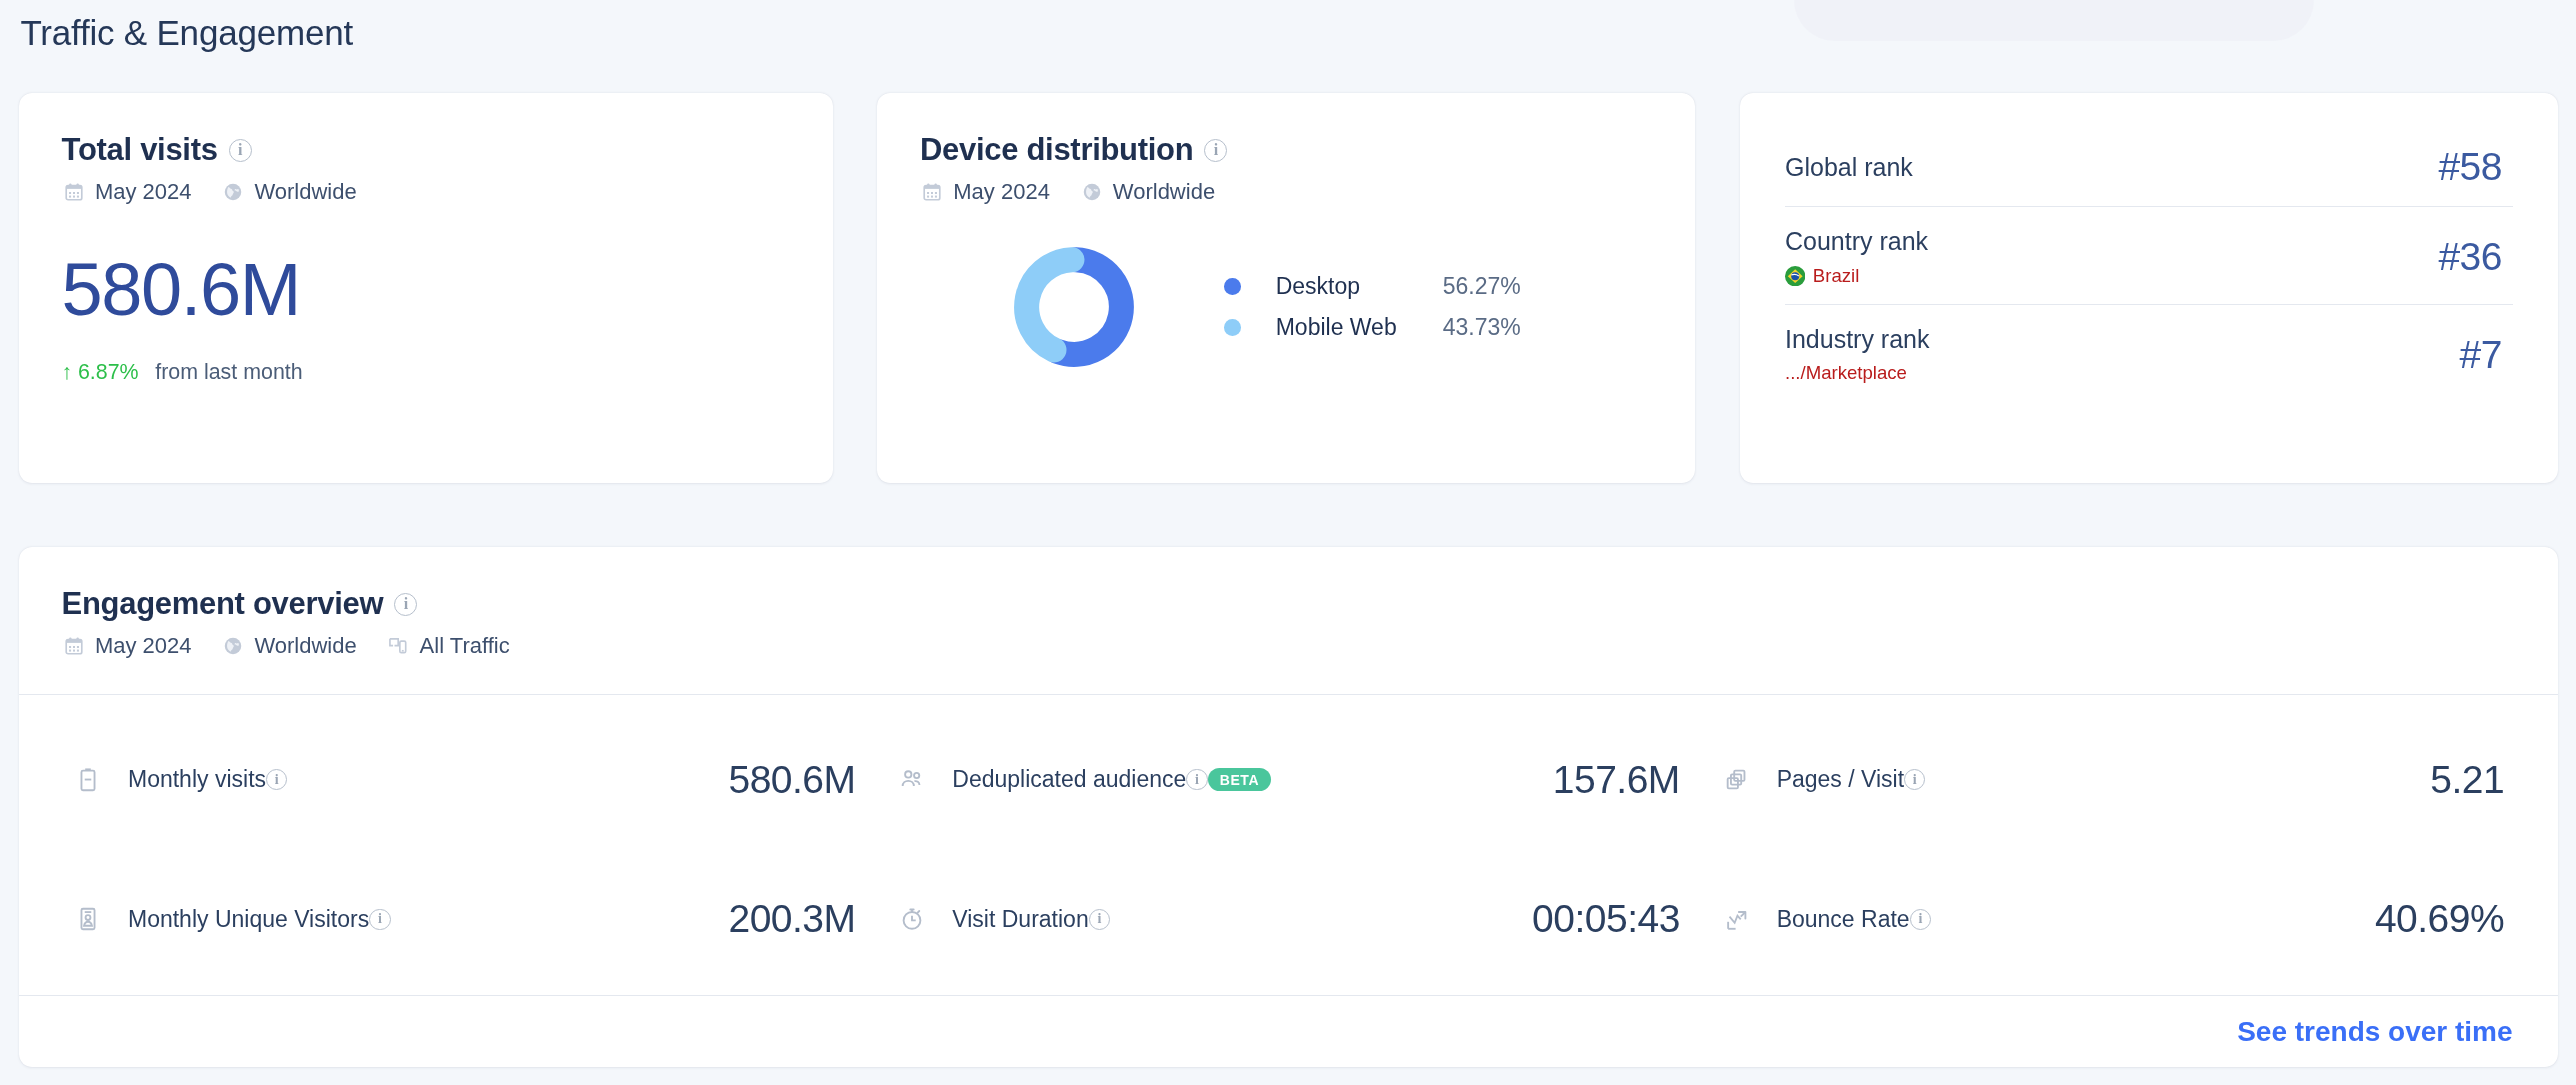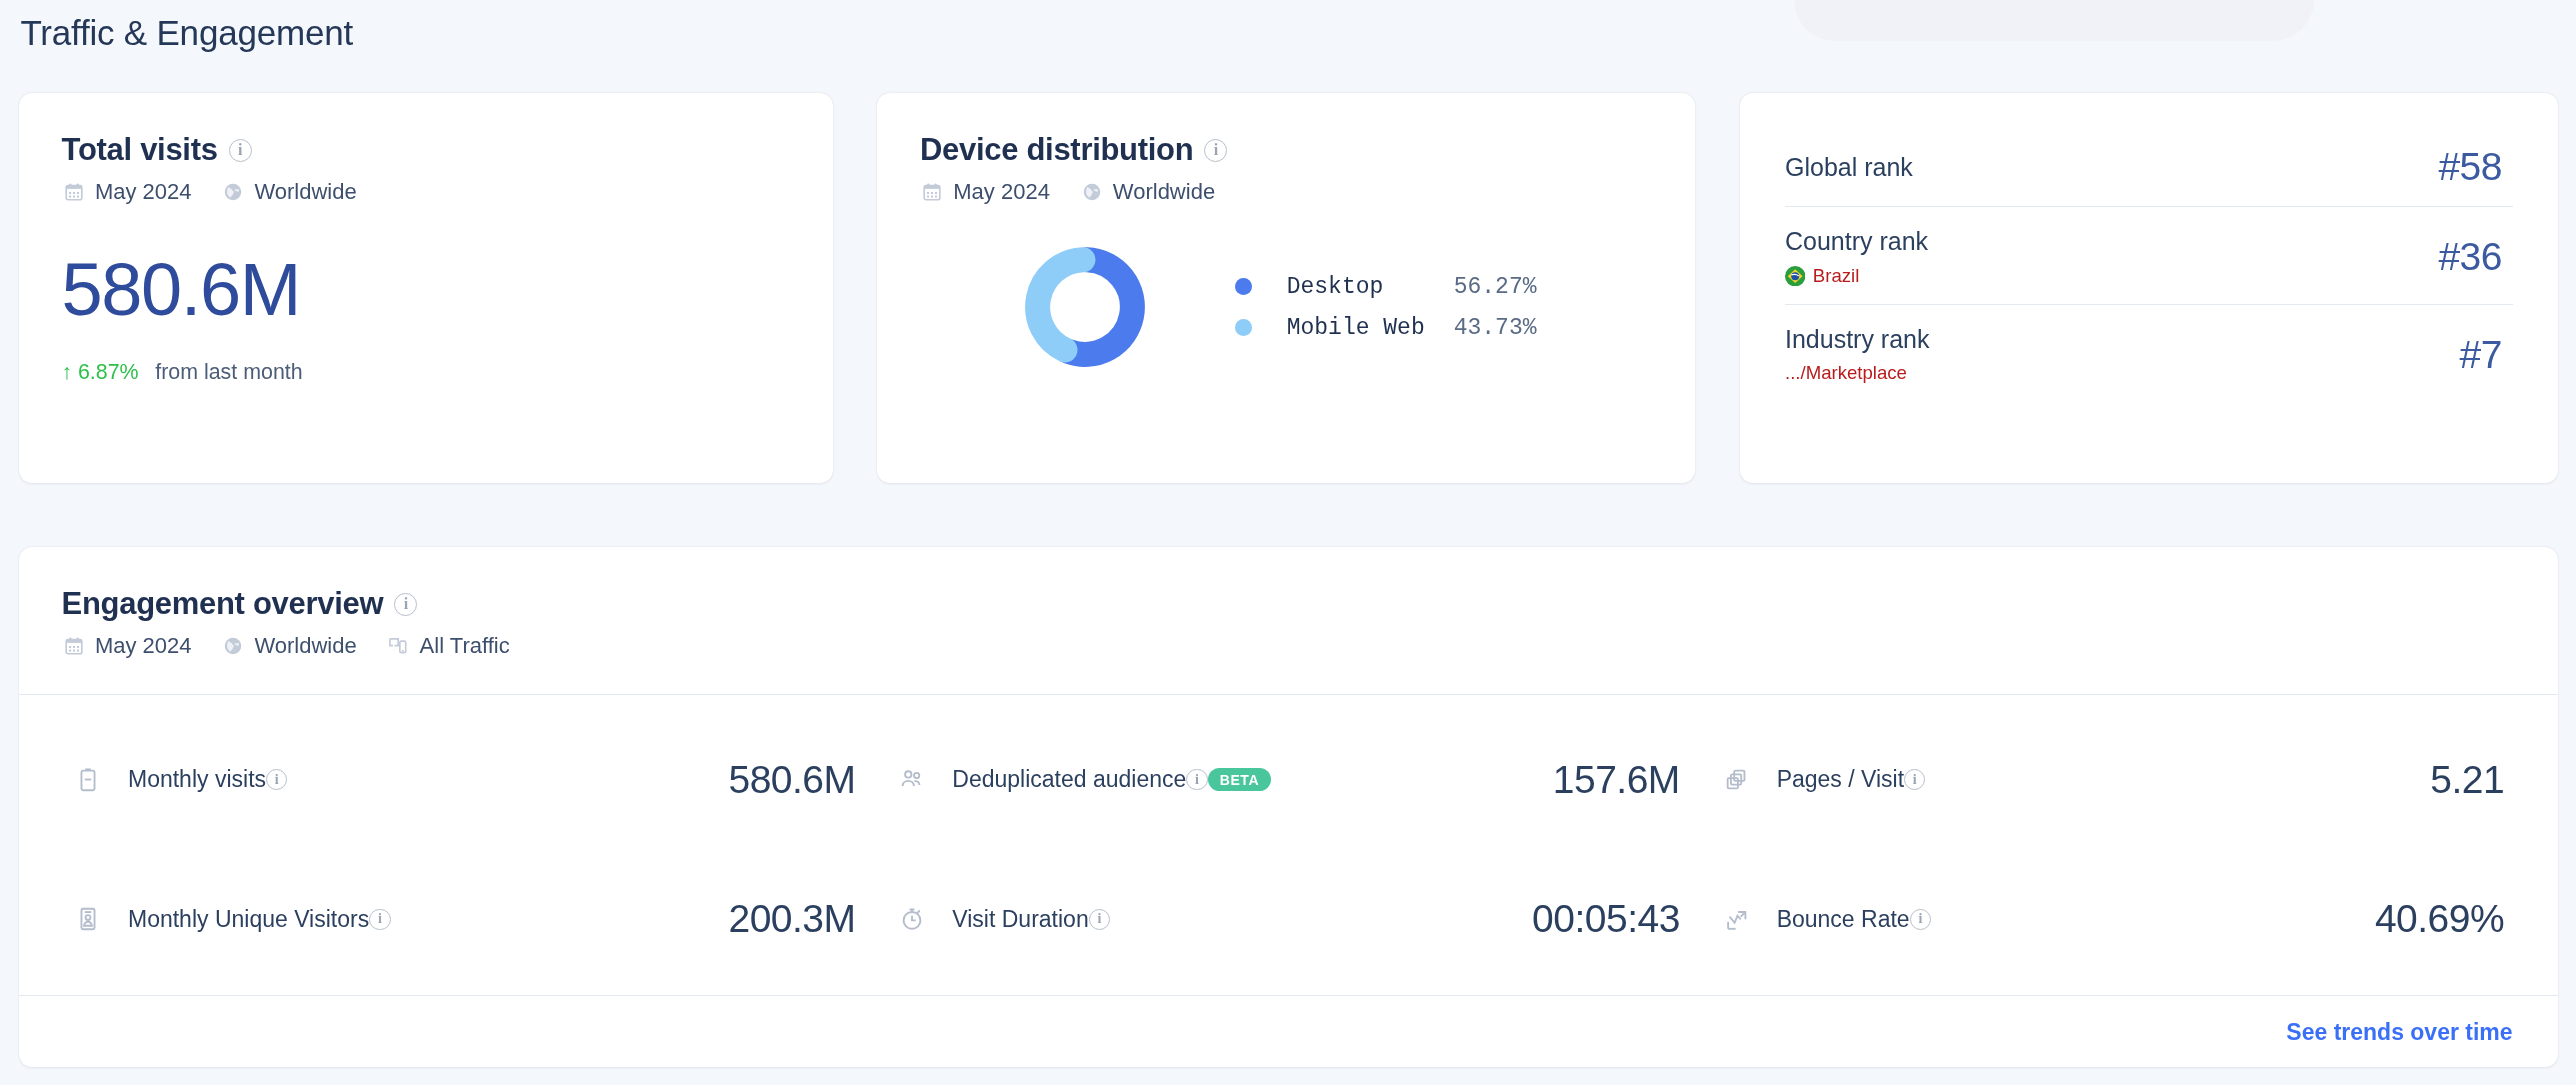--- a/index.html
+++ b/index.html
@@ -66,21 +66,21 @@
   }
   .delta-row {
     margin-top: 33px; display: flex; align-items: baseline; gap: 7.4px;
     font-size: 21.4px; white-space: nowrap;
   }
   .delta-up { color: #2dbf4a; display: inline-flex; align-items: center; gap: 5.6px; }
   .delta-up .arrow { font-size: 21.4px; line-height: 1; }
   .delta-note { color: #4b5d78; margin-left: 9.3px; }
 
   
-  .device-body { position: absolute; left: 54px; top: 149px; display: flex; align-items: center; font-family: Liberation Mono, monospace; }
+  .device-body { position: absolute; left: 43px; top: 149px; display: flex; align-items: center; }
   .donut { position: relative; width: 130px; height: 130px; margin-left: 89px; }
   .legend { margin-left: 85px; }
   .legend-row {
     display: flex; align-items: center; font-size: 23px; white-space: nowrap; height: 41px;
   }
   .legend-dot { width: 16.7px; height: 16.7px; border-radius: 50%; flex: 0 0 16.7px; }
   .legend-label { margin-left: 35px; color: #1f3050; width: 167px; }
   .legend-val { color: #5a6b85; }
 
   
@@ -127,21 +127,21 @@
   }
   .metric-value {
     margin-left: auto; font-size: 39px; color: #2b3f5f; letter-spacing: -0.5px; white-space: nowrap;
   }
 
   .eng-foot {
     position: absolute; left: 0; right: 0; top: 449px; height: 72px;
     display: flex; align-items: center; justify-content: flex-end; padding-right: 45px;
   }
   .trend-link {
-    font-size: 23px; font-weight: 700; color: #3a6ff7; text-decoration: none; white-space: nowrap;
+    font-size: 28px; font-weight: 700; color: #3a6ff7; text-decoration: none; white-space: nowrap;
   }
 </style>
 </head>
 <body>
 
 <div class="page">
 
   <div class="ghost-pill"></div>
 
   <div class="page-title">Traffic &amp; Engagement</div>

